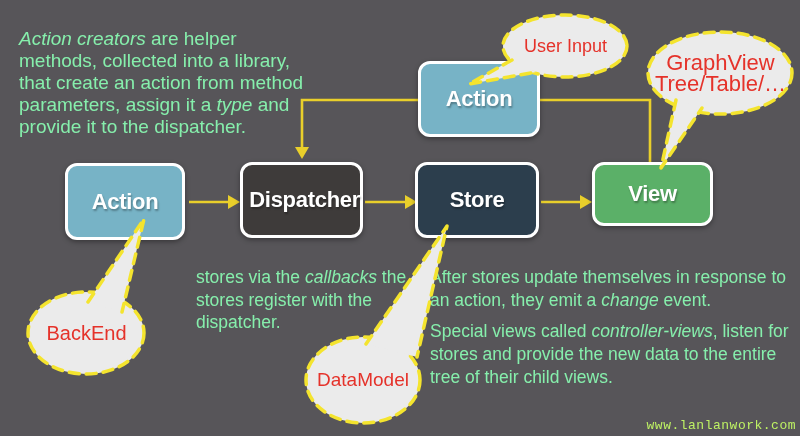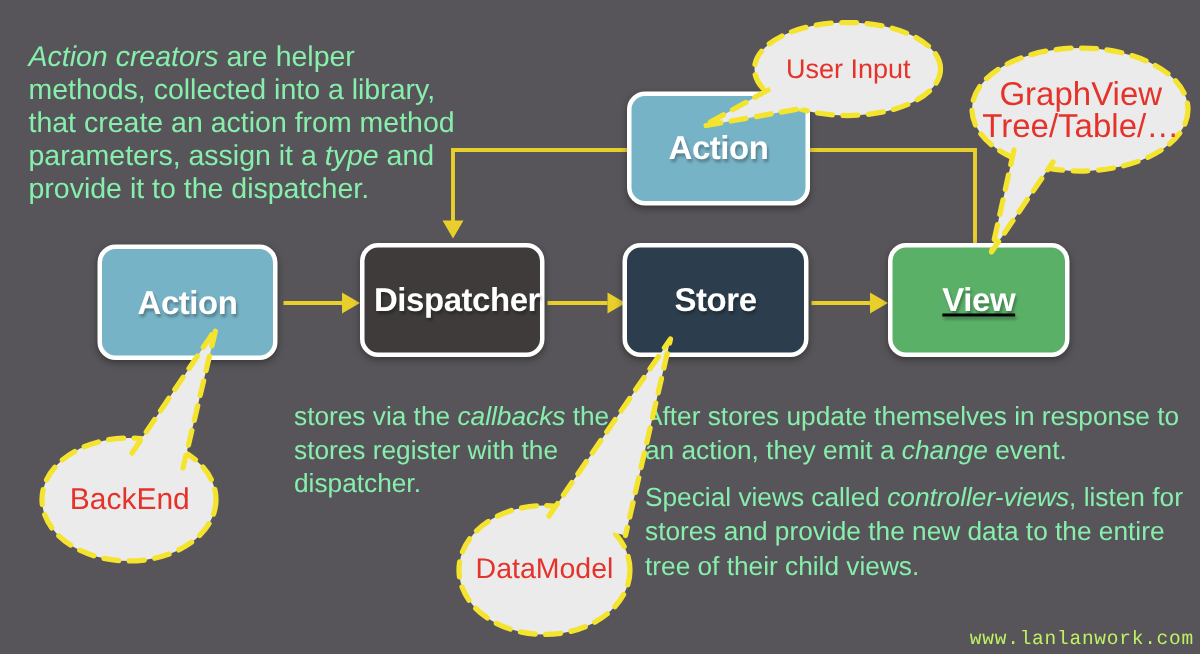--- a/index.html
+++ b/index.html
@@ -19,21 +19,21 @@
     box-shadow:0 2px 5px rgba(0,0,0,0.35);
   }
   .box .box-label{
     color:#ffffff;font-weight:bold;font-size:22px;letter-spacing:-0.3px;
     text-shadow:1px 2px 2px rgba(0,0,0,0.3);
   }
   .box-action-top{left:418px;top:61px;width:122px;height:76px;background:#77b3c6;}
   .box-action{left:65px;top:163px;width:120px;height:77px;background:#77b3c6;}
   .box-dispatcher{left:240px;top:162px;width:123px;height:76px;background:#3e3b3a;justify-content:flex-end;}
   .box-store{left:415px;top:162px;width:124px;height:76px;background:#2c3e4d;align-items:center;}
-  .box-view{left:592px;top:162px;width:121px;height:76px;background:#5bb068;text-decoration:underline;}
+  .box-view{left:592px;top:162px;width:121px;height:64px;background:#5bb068;}
 
   .callout-label{
     position:absolute;z-index:4;display:flex;flex-direction:column;
     align-items:center;justify-content:center;text-align:center;
     color:#e5322a;pointer-events:none;
   }
   .lbl-user-input{left:503px;top:16px;width:125px;height:60px;font-size:18px;}
   .lbl-graphview{left:648px;top:33px;width:145px;height:80px;font-size:22px;line-height:21px;}
   .lbl-backend{left:28px;top:292px;width:117px;height:82px;font-size:20px;}
   .lbl-datamodel{left:306px;top:337px;width:114px;height:86px;font-size:19px;}

